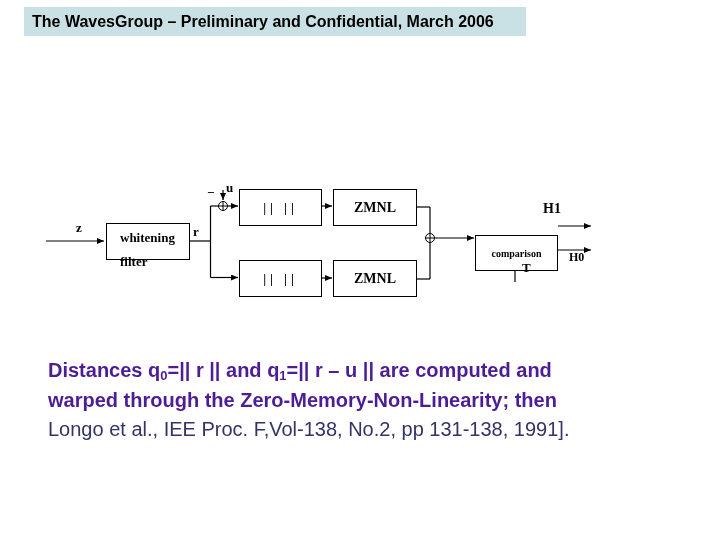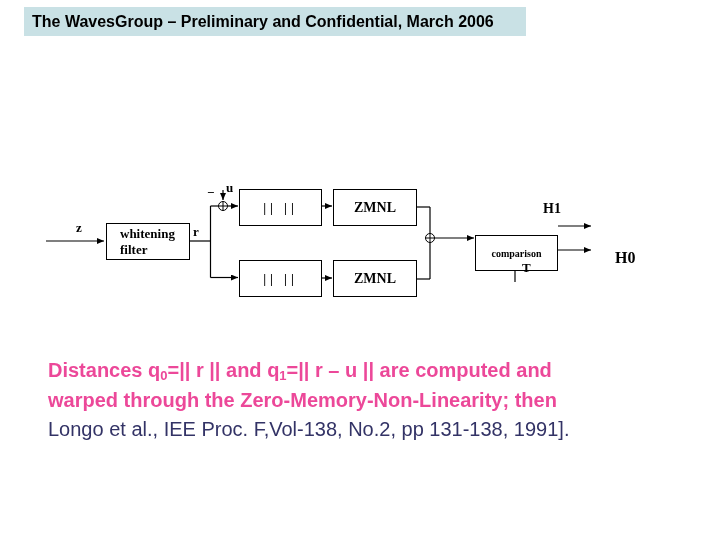--- a/index.html
+++ b/index.html
@@ -23,46 +23,46 @@
     white-space:nowrap;letter-spacing:0px;
   }
   
   .dg-box{
     position:absolute;border:1px solid #000;background:#fff;
     font-family:"Liberation Serif","DejaVu Serif",serif;font-weight:bold;
     display:flex;align-items:center;justify-content:center;
     box-sizing:content-box;
   }
   .box-whitening{left:106px;top:223px;width:82px;height:35px;
-    display:block;font-size:13px;line-height:16px;padding:2px 0 0 13px;box-sizing:border-box;
+    display:block;font-size:13px;line-height:24px;padding:2px 0 0 13px;box-sizing:border-box;
     width:84px;height:37px;}
   .box-norm-top{left:239px;top:189px;width:81px;height:35px;font-size:13px;letter-spacing:4px;}
   .box-zmnl-top{left:333px;top:189px;width:82px;height:35px;font-size:14px;}
   .box-norm-bottom{left:239px;top:260px;width:81px;height:35px;font-size:13px;letter-spacing:4px;}
   .box-zmnl-bottom{left:333px;top:260px;width:82px;height:35px;font-size:14px;}
   .box-comparison{left:475px;top:235px;width:81px;height:34px;font-size:10px;}
   .dg-label{
     position:absolute;font-family:"Liberation Serif","DejaVu Serif",serif;
     font-weight:bold;font-size:13px;line-height:13px;white-space:nowrap;
   }
   .lbl-z{left:76px;top:221px;}
   .lbl-r{left:193px;top:225px;}
   .lbl-u{left:226px;top:181px;}
   .lbl-minus{left:207px;top:186px;}
   .lbl-h1{left:543px;top:202px;font-size:14px;}
-  .lbl-h0{left:569px;top:251px;font-size:16px;margin-left:46px;}
+  .lbl-h0{left:569px;top:251px;font-size:12px;}
   .lbl-t{left:522px;top:261px;}
   svg.connectors{position:absolute;left:0;top:0;}
   
   .body-text{
     position:absolute;left:48px;top:356px;width:660px;
     font-size:20px;line-height:29.6px;
   }
   .body-text .line{white-space:pre;}
-  .seg-b{font-weight:bold;color:#ec4899;}
+  .seg-b{font-weight:bold;color:#4c1d95;}
   .seg-cite{font-weight:normal;color:var(--cite-color);}
   sub.seg-b{font-size:13px;position:relative;top:3px;vertical-align:baseline;line-height:0;font-weight:bold;}
 </style>
 </head>
 <body>
 
 <div class="slide">
 
   <div class="header-bar">
     <span>The WavesGroup – Preliminary and Confidential, March 2006</span>

